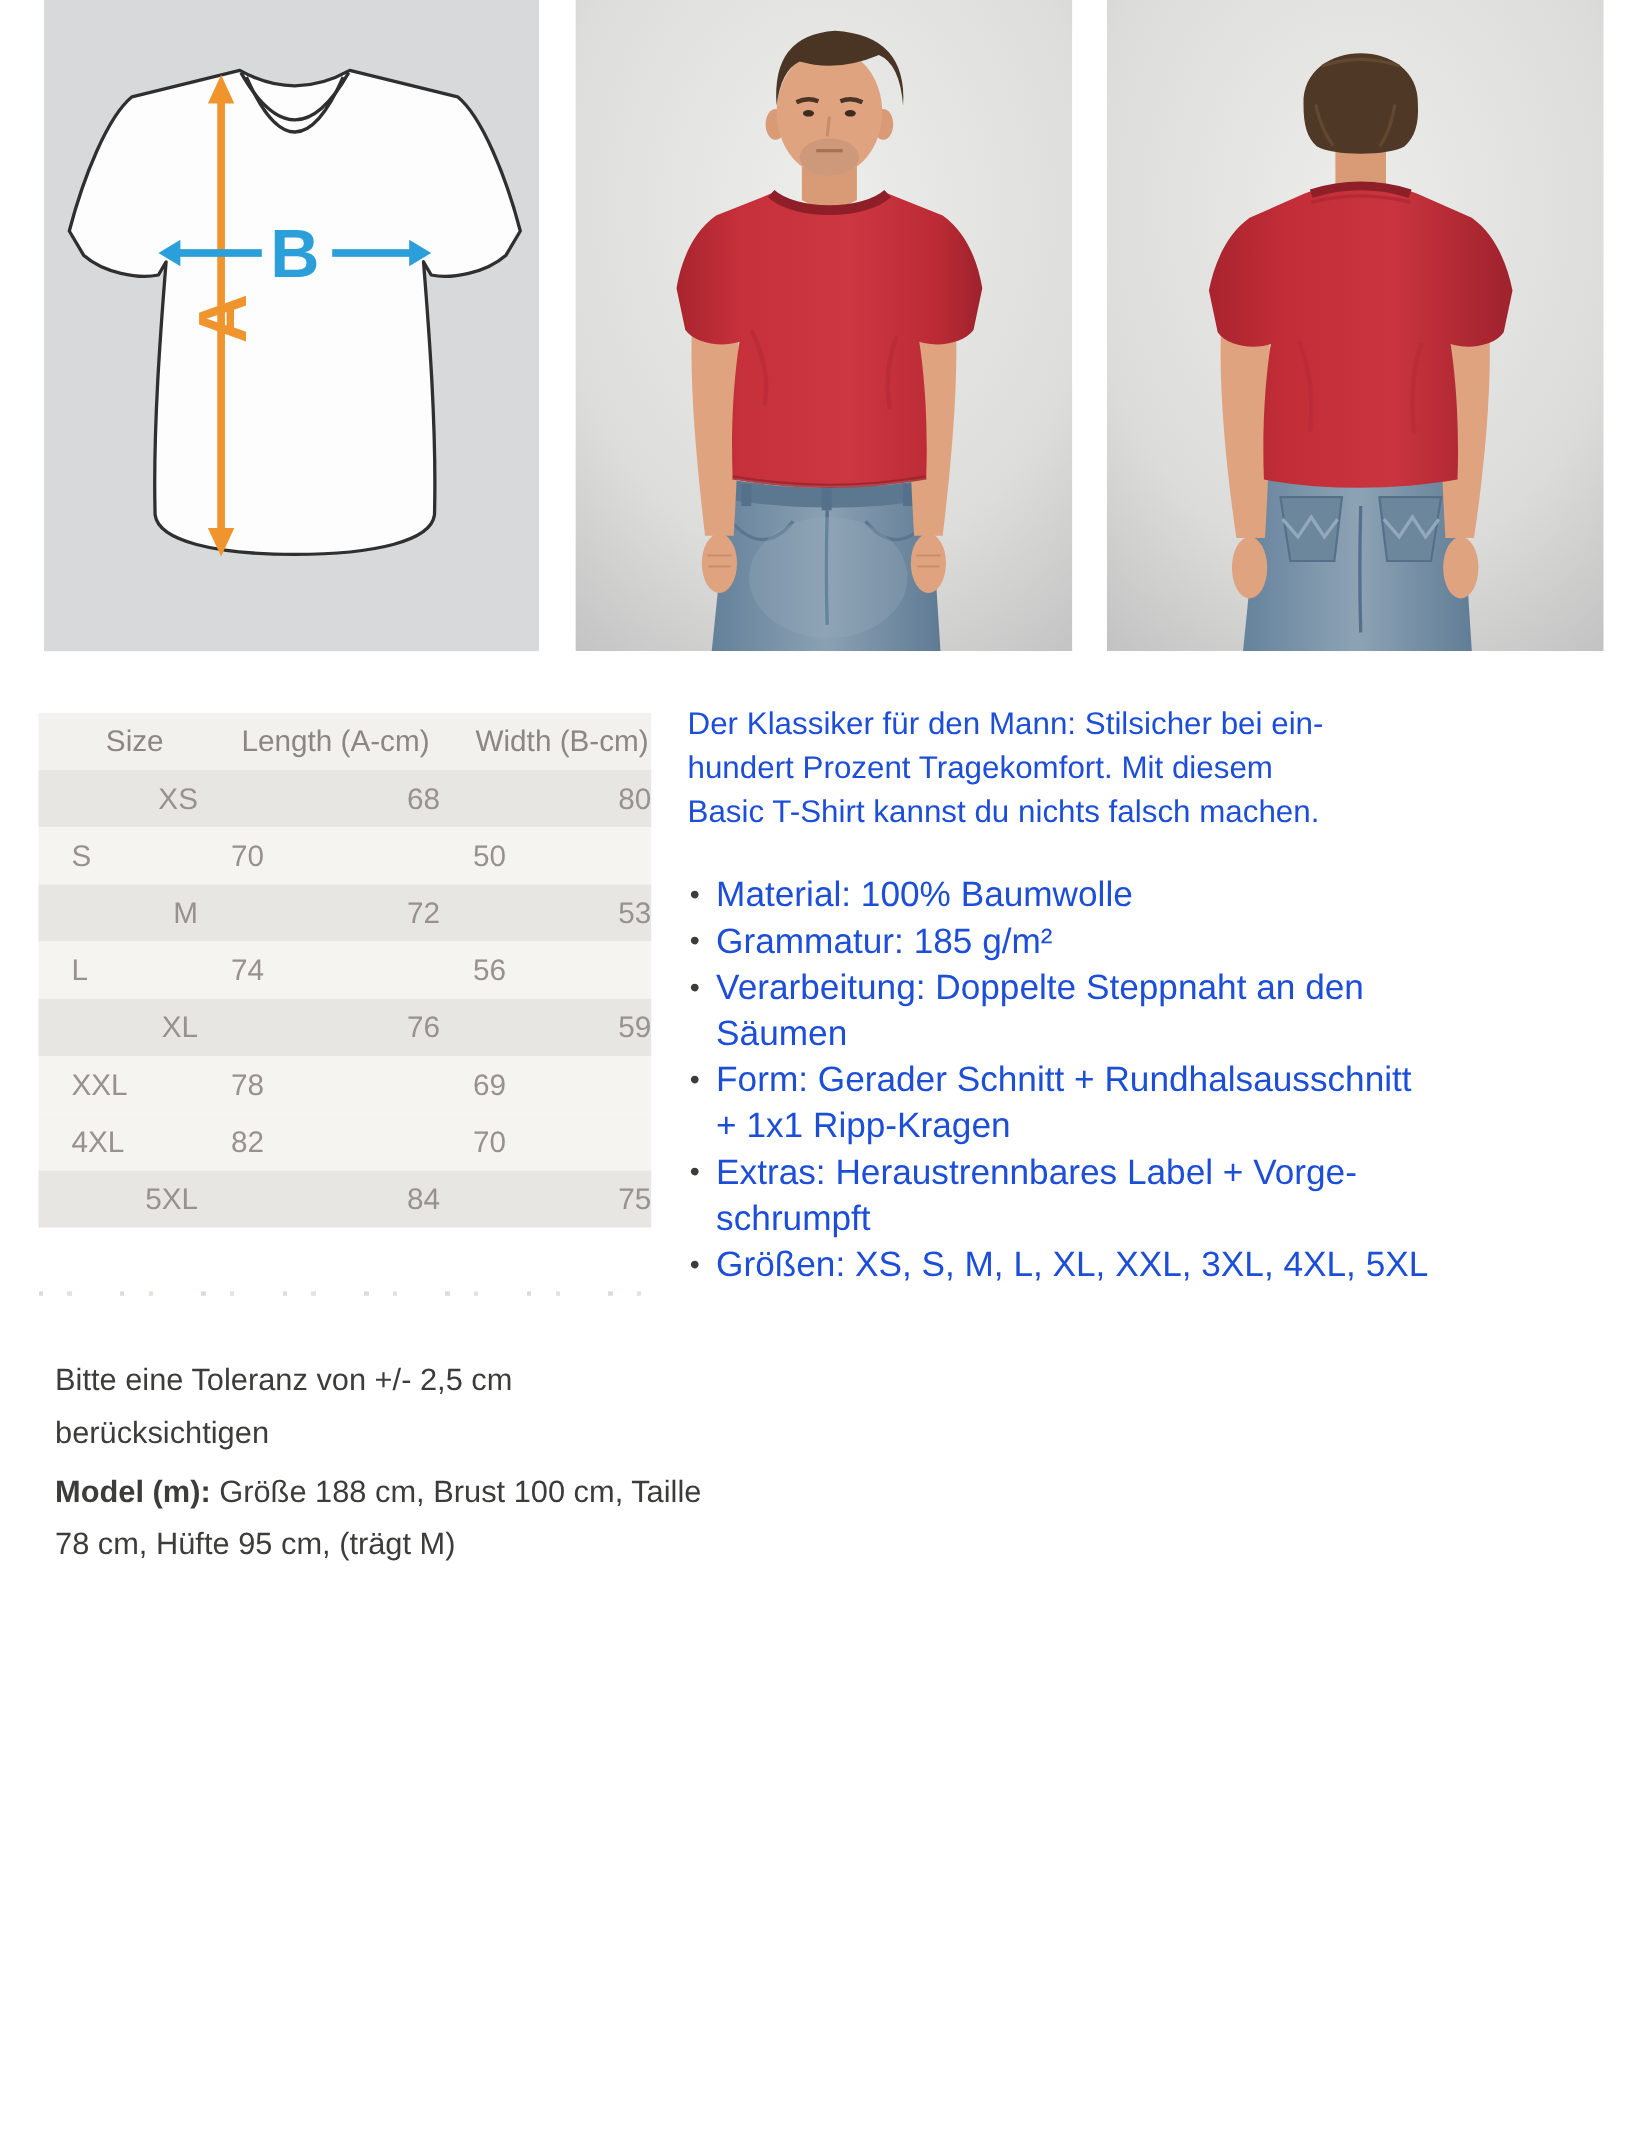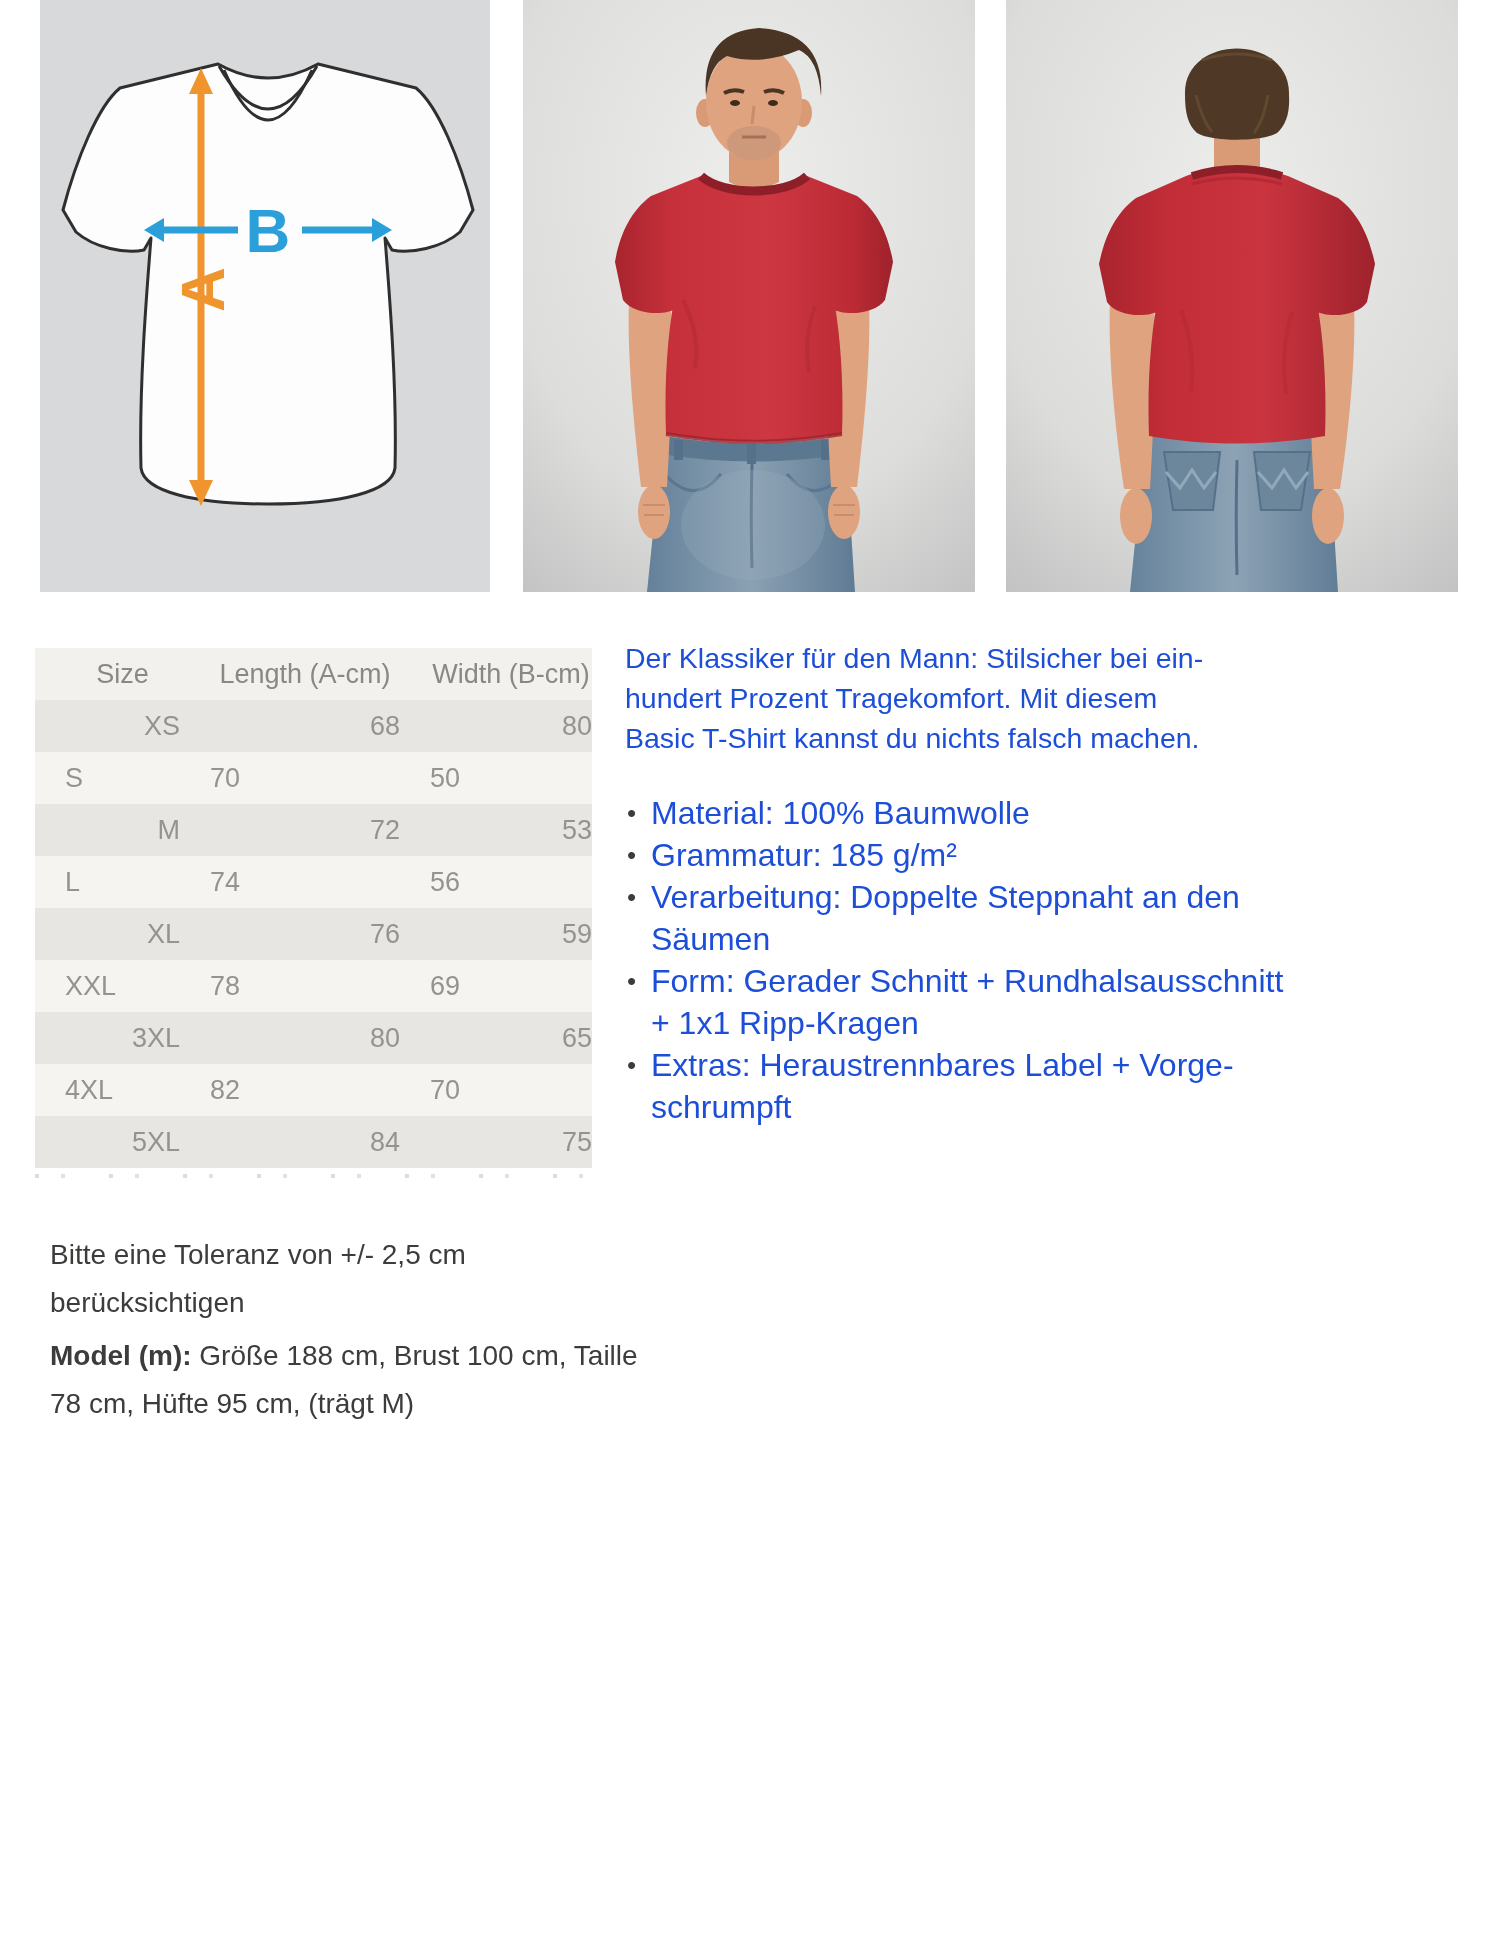--- a/index.html
+++ b/index.html
@@ -240,25 +240,20 @@
         <tr class="row-dark">
           <td>XL</td>
           <td>76</td>
           <td>59</td>
         </tr>
         <tr class="row-light">
           <td>XXL</td>
           <td>78</td>
           <td>69</td>
         </tr>
-        <tr class="row-dark">
-          <td>3XL</td>
-          <td>80</td>
-          <td>65</td>
-        </tr>
         <tr class="row-light">
           <td>4XL</td>
           <td>82</td>
           <td>70</td>
         </tr>
         <tr class="row-dark">
           <td>5XL</td>
           <td>84</td>
           <td>75</td>
         </tr>
@@ -272,16 +267,17 @@
   </div>
 
   <div class="description">
     <p class="intro" id="intro"><span>Der Klassiker für den Mann: Stilsicher bei ein-</span><br><span>hundert Prozent Tragekomfort. Mit diesem</span><br><span>Basic T-Shirt kannst du nichts falsch machen.</span></p>
     <ul class="feature-list" id="feature-list">
         <li><span>Material: 100% Baumwolle</span></li>
         <li><span>Grammatur: 185 g/m²</span></li>
         <li><span>Verarbeitung: Doppelte Steppnaht an den</span><br><span>Säumen</span></li>
         <li><span>Form: Gerader Schnitt + Rundhalsausschnitt</span><br><span>+ 1x1 Ripp-Kragen</span></li>
         <li><span>Extras: Heraustrennbares Label + Vorge-</span><br><span>schrumpft</span></li>
+        <li><span>Größen: XS, S, M, L, XL, XXL, 3XL, 4XL, 5XL</span></li>
       </ul>
   </div>
 
 </div>
 
 </body></html>

